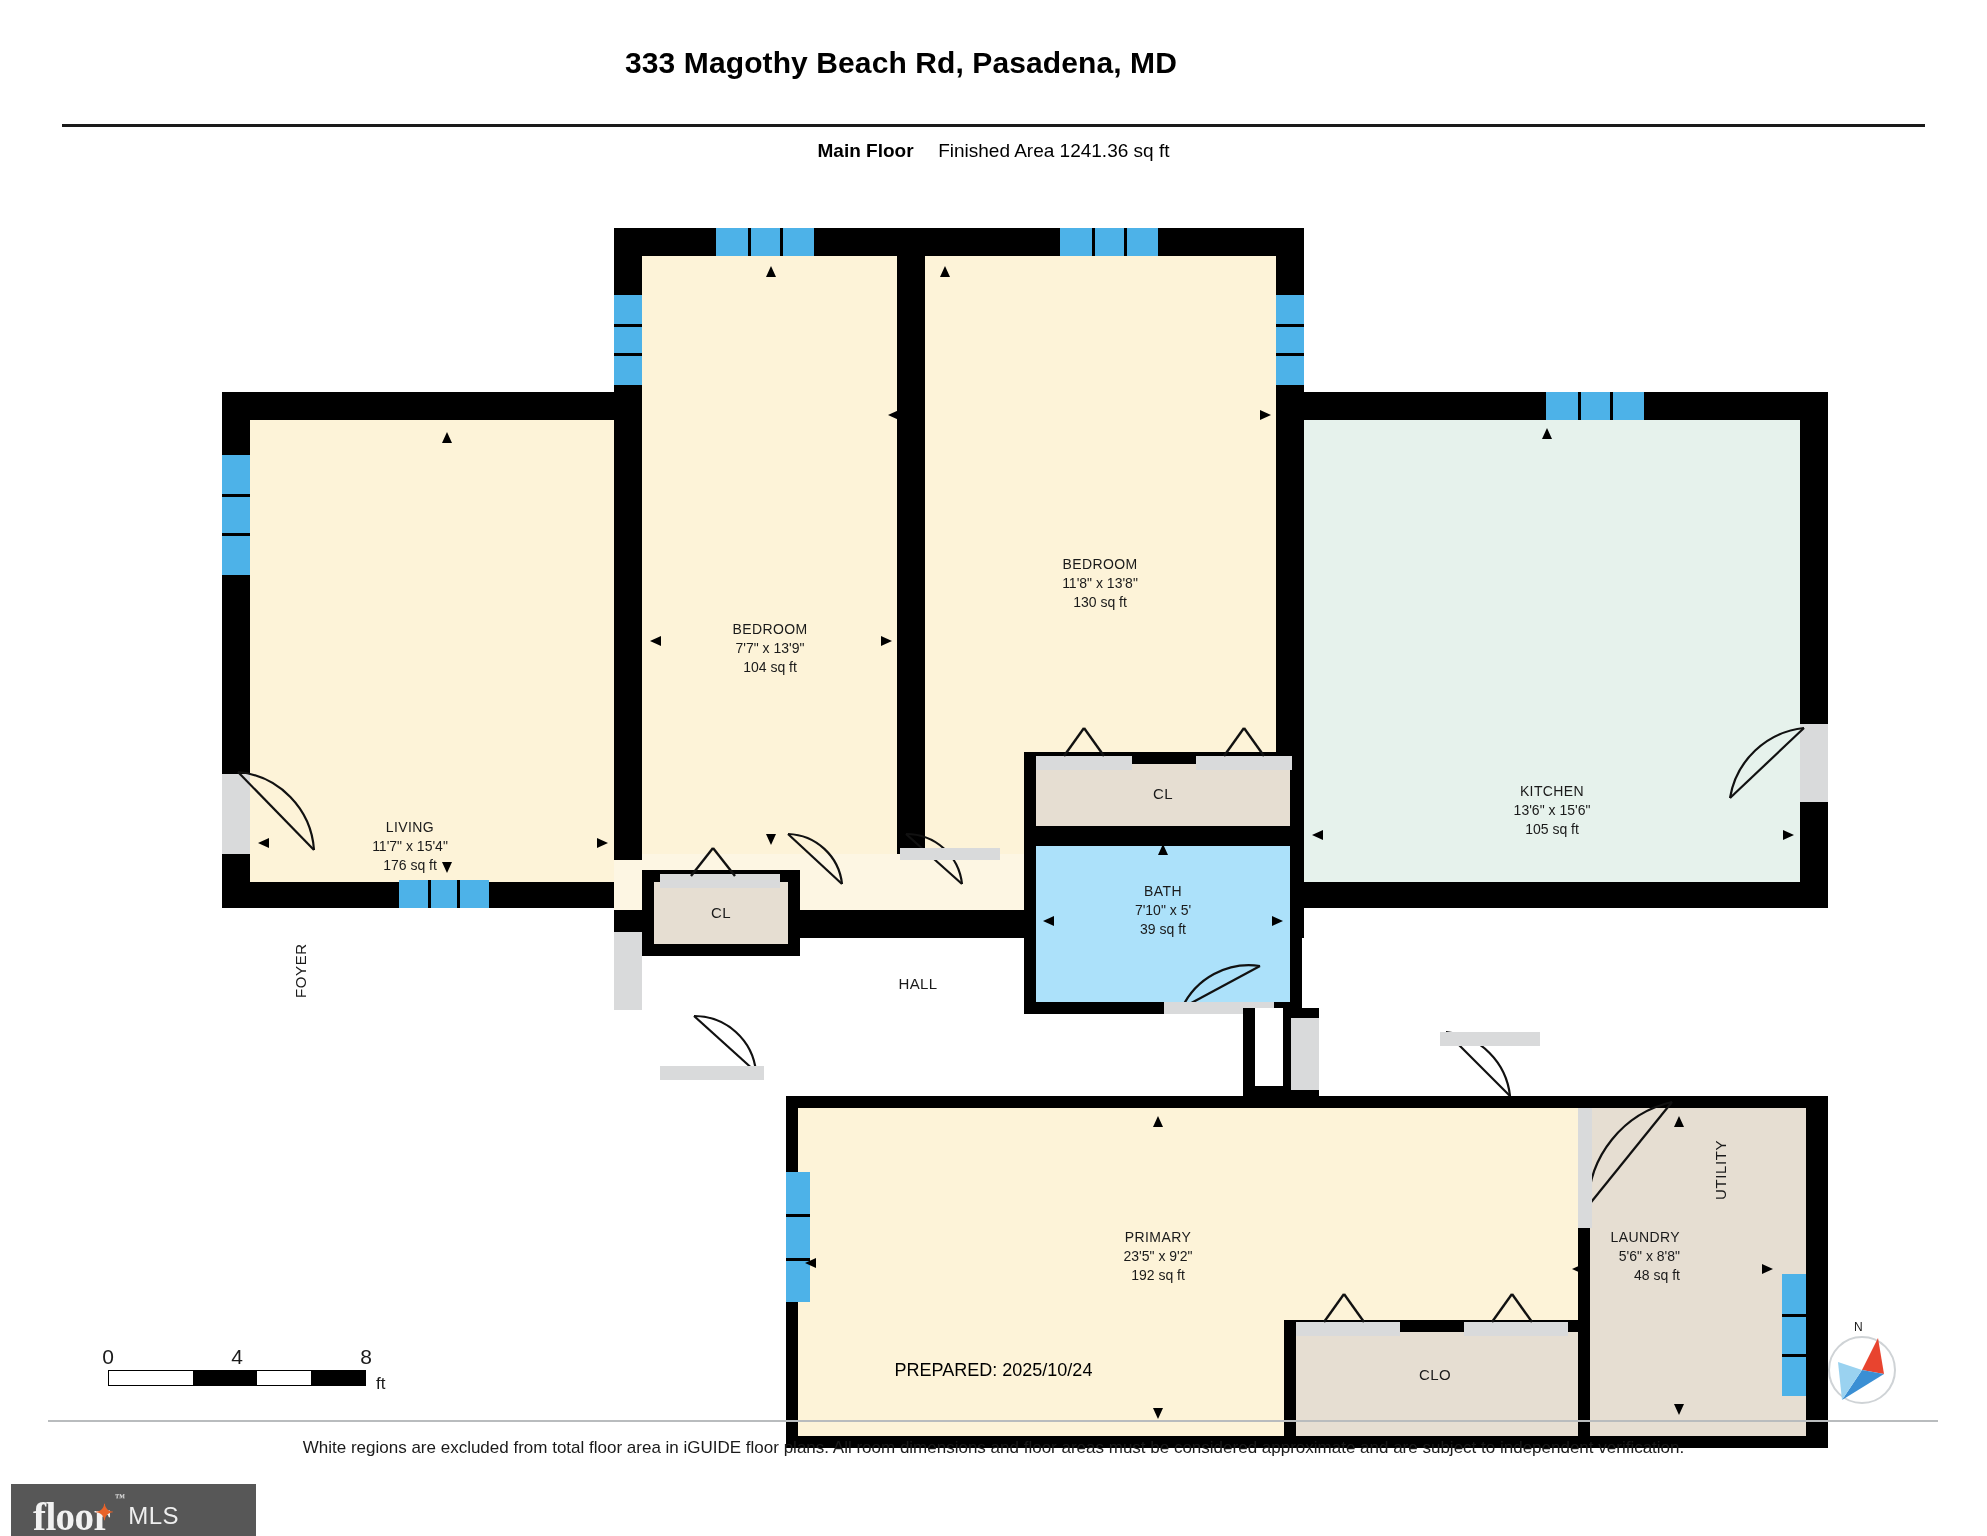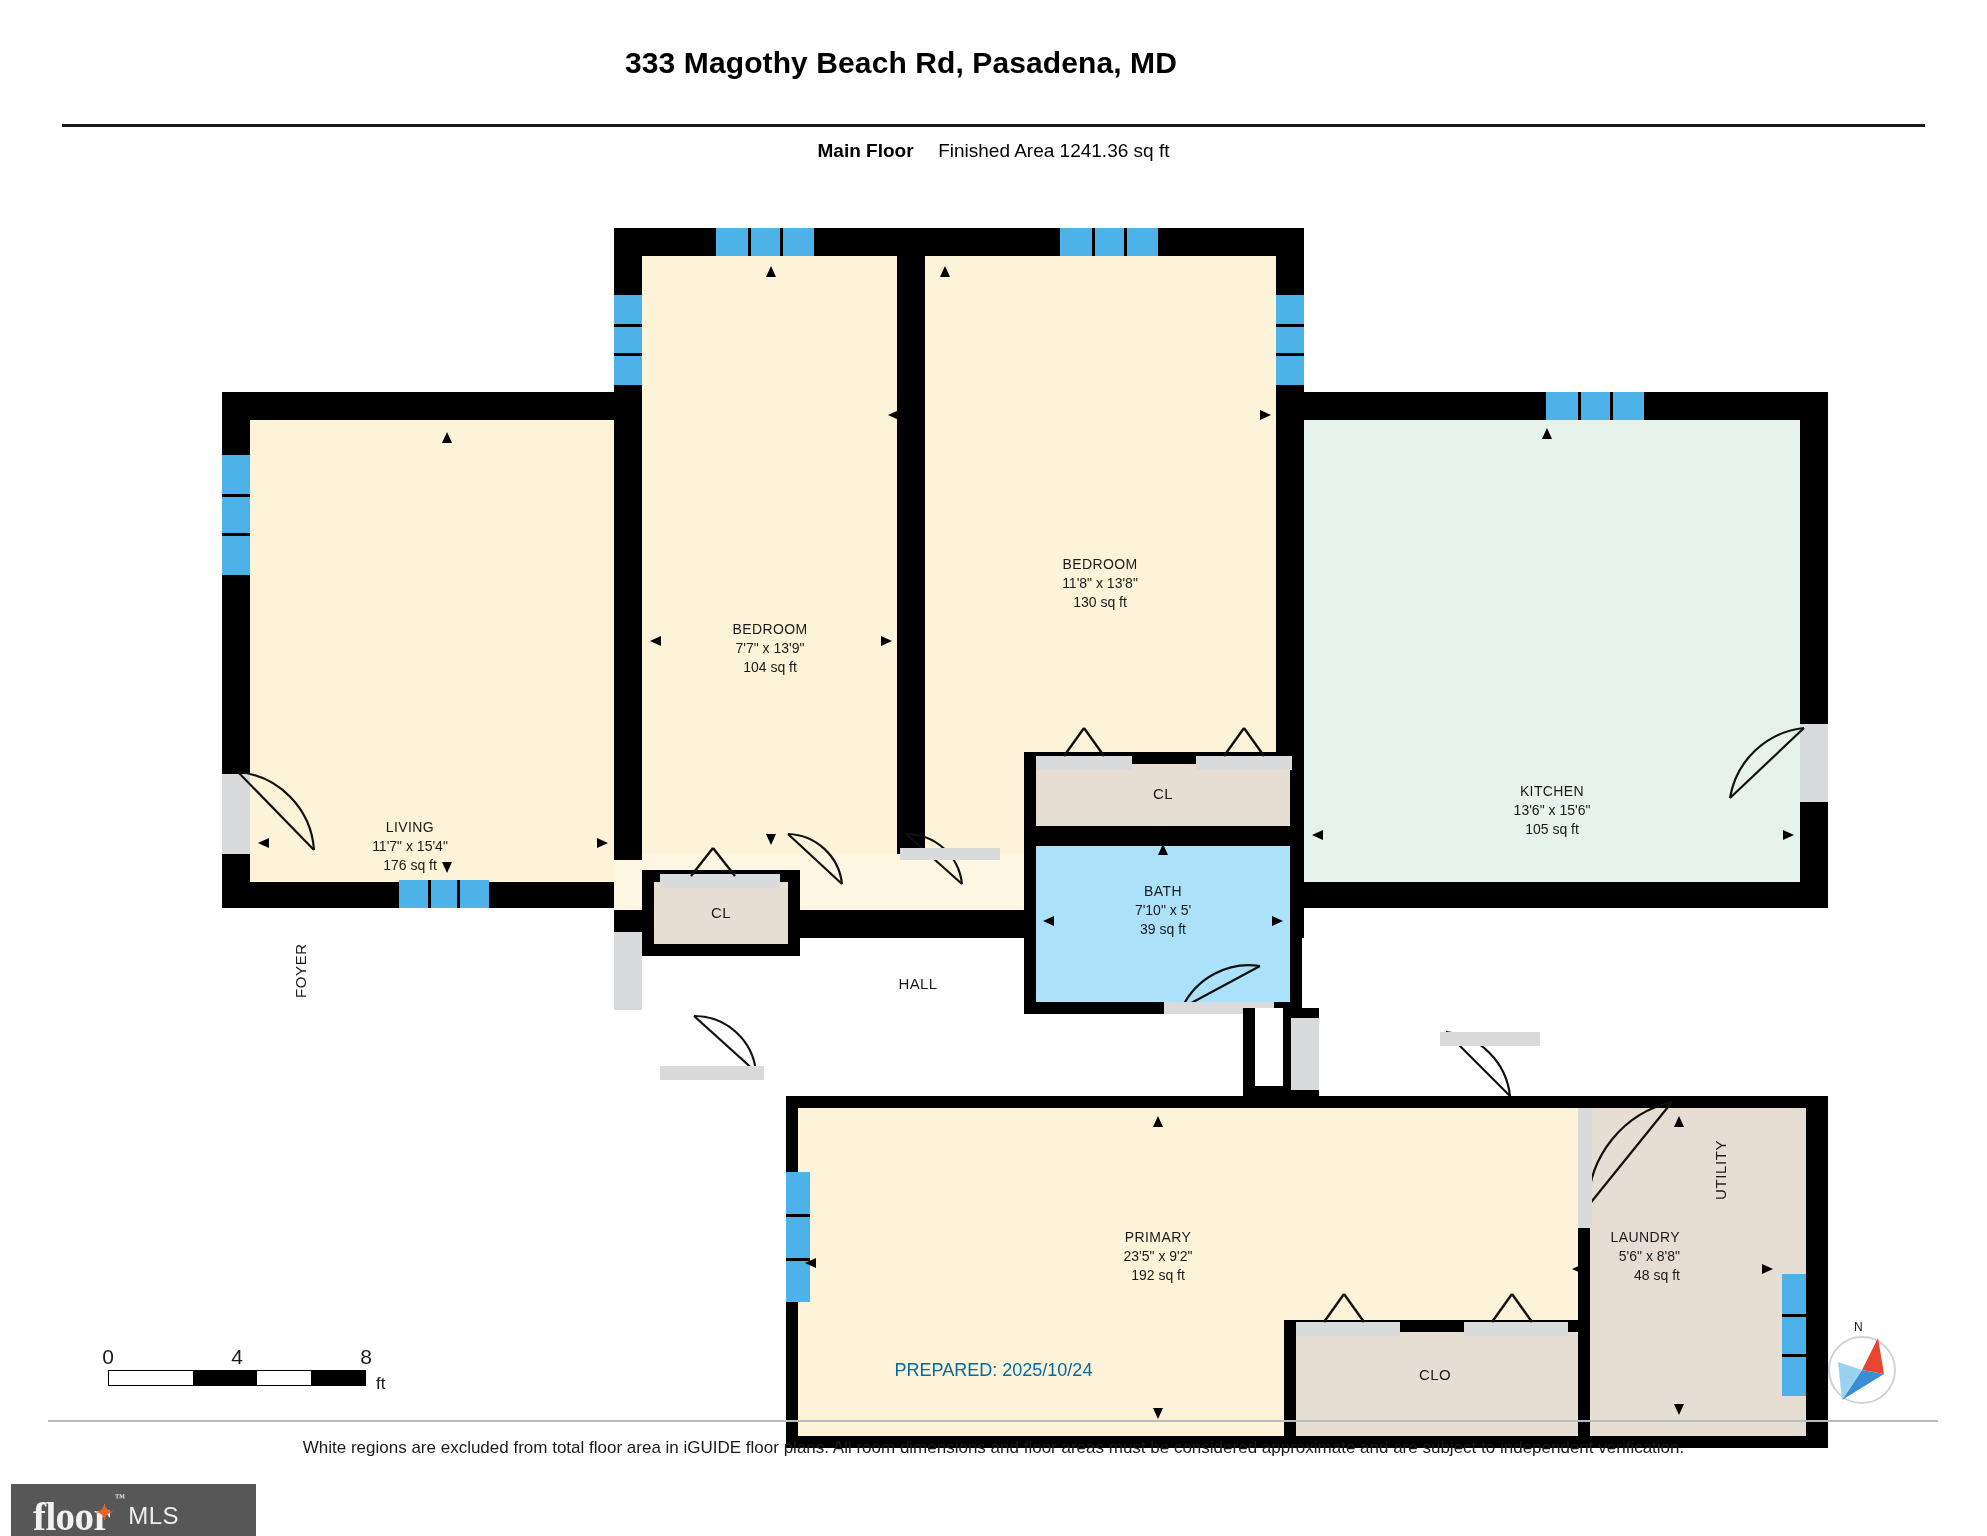--- a/index.html
+++ b/index.html
@@ -86,21 +86,21 @@
   #scalebar { position:absolute; left:108px; top:1345px; }
   #scale-seg { position:absolute; left:0; top:25px; width:258px; height:16px;
                border:1.5px solid #000; display:flex; }
   #scale-seg div { height:100%; }
   #scale-ticks { position:absolute; left:0; top:0; width:258px; height:24px; }
   #scale-ticks span { position:absolute; font-size:21px; color:#1a1a1a; transform:translateX(-50%); }
   #scale-unit { position:absolute; left:268px; top:29px; font-size:17px; color:#1a1a1a; }
 
   
   #prepared { position:absolute; left:0; top:1360px; width:1987px;
-              text-align:center; font-size:18px; color:#0369a1; }
+              text-align:center; font-size:18px; color:#000000; }
 
   
   #compass { position:absolute; left:1812px; top:1322px; width:100px; height:90px; }
   #compass-n { position:absolute; left:42px; top:-2px; font-size:12px; color:#1a1a1a; }
 
   
   #footer-rule { position:absolute; left:48px; top:1420px; width:1890px; height:2px; background:#b9bcbe; }
   #footer-note { position:absolute; left:0; top:1438px; width:1987px; text-align:center;
                  font-size:17px; color:#1a1a1a; }
   #mls-logo {

